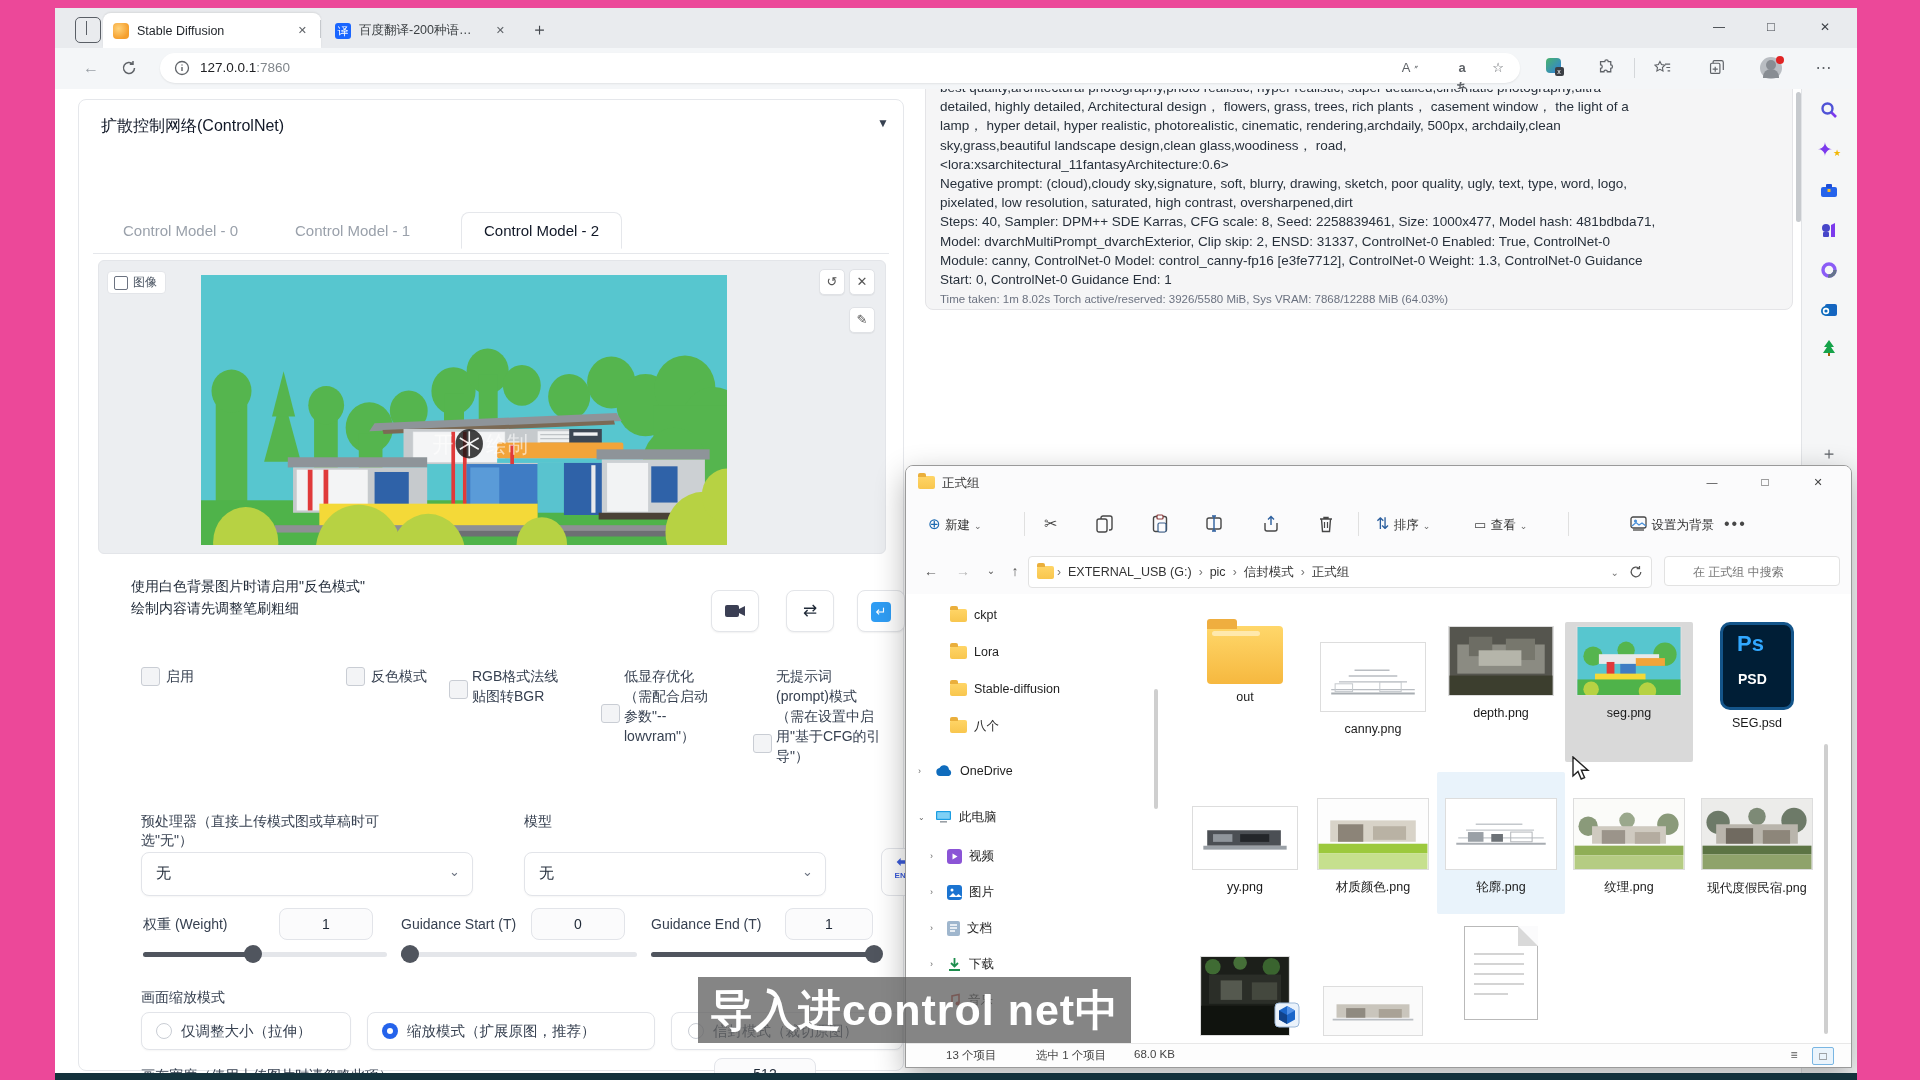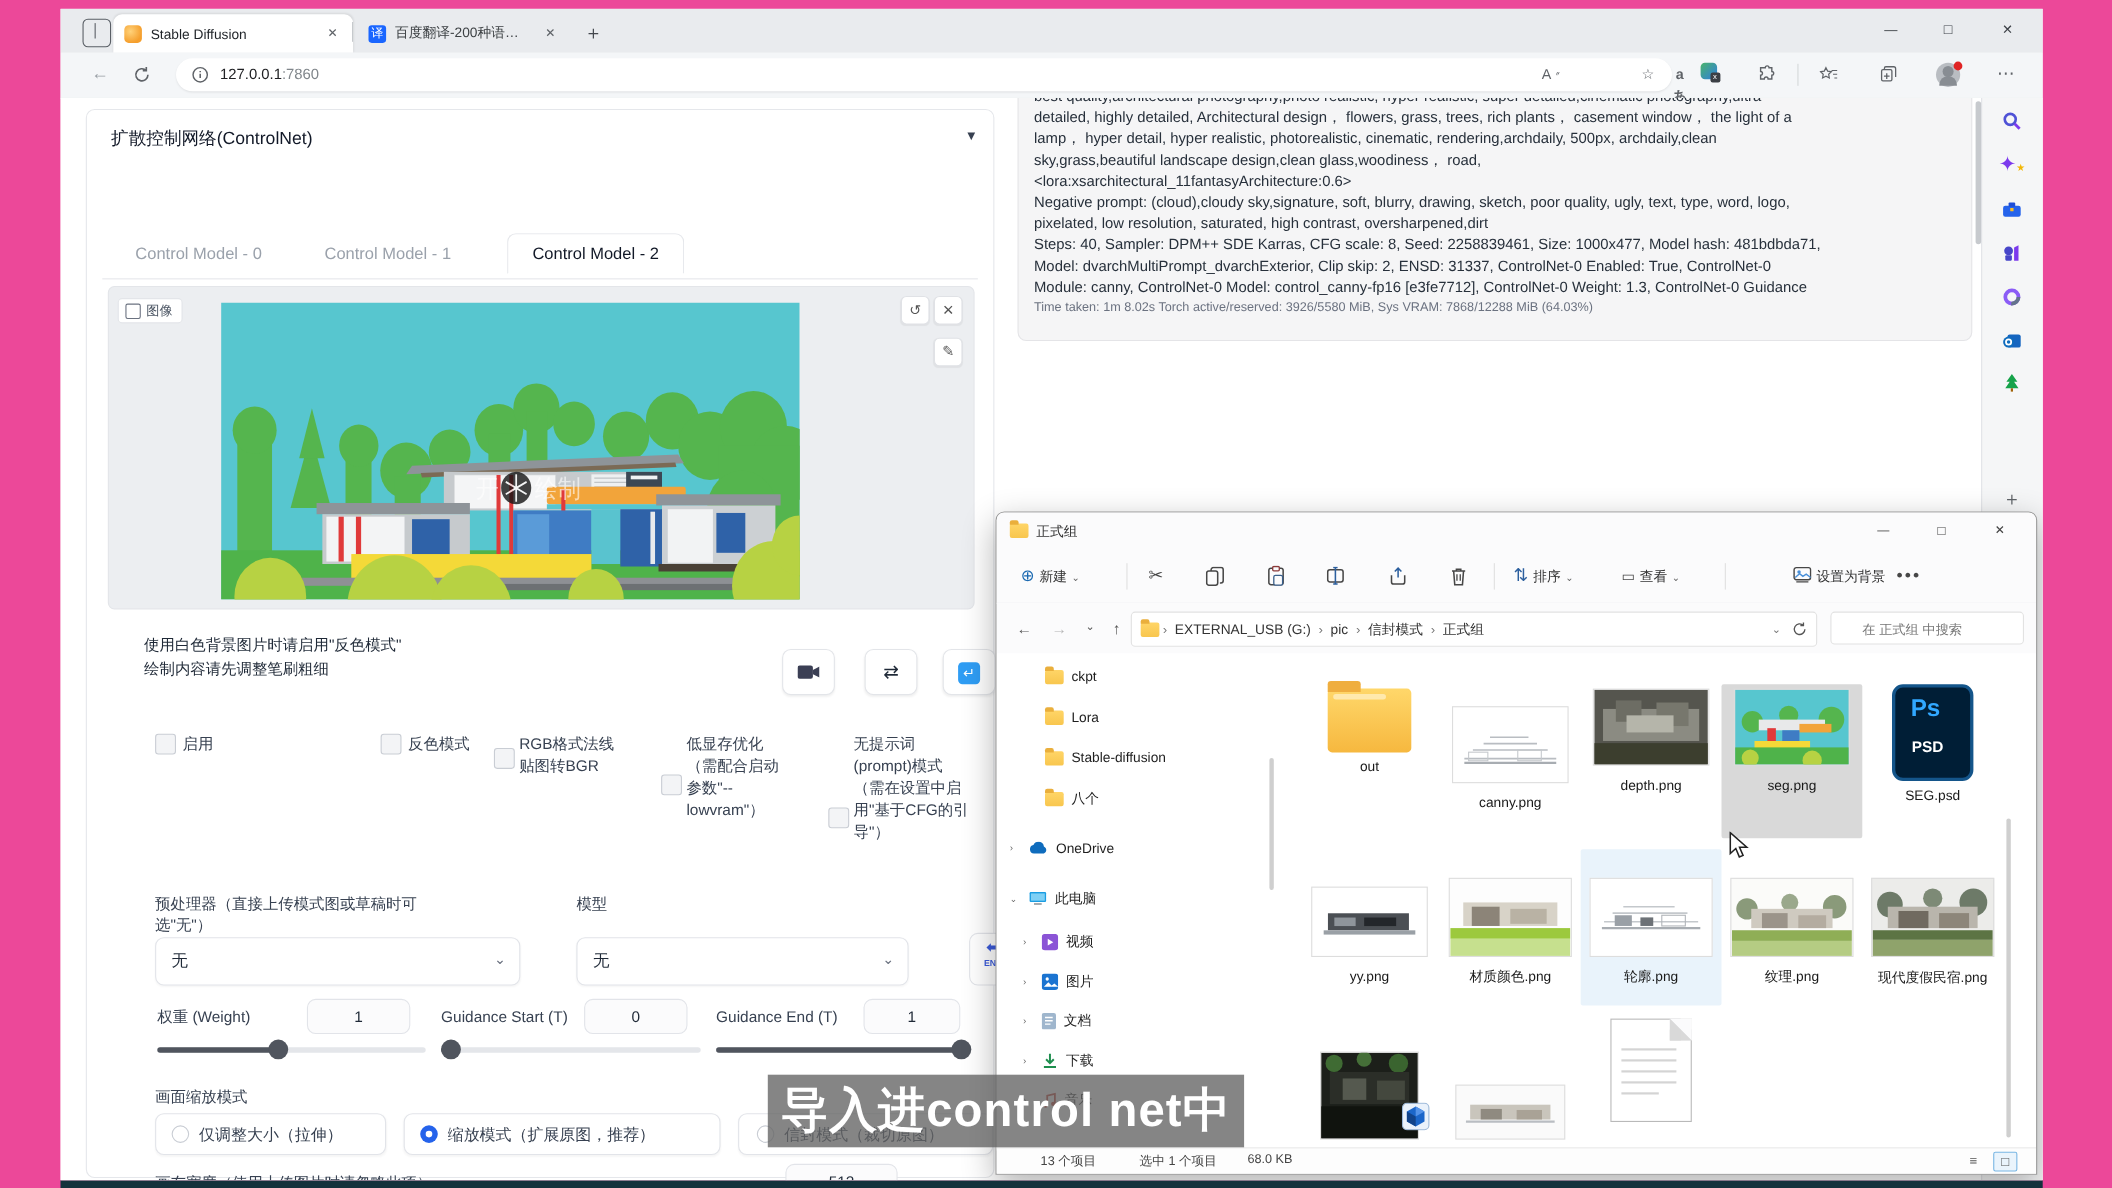--- a/index.html
+++ b/index.html
@@ -159,21 +159,21 @@
     </div>
     <div id="urlpill">
       <div class="pillic" style="left:12px;">
         <svg width="16" height="16" viewBox="0 0 16 16" style="margin:2px">
               <circle cx="8" cy="8" r="6.5" fill="none" stroke="#5f6368" stroke-width="1.3"></circle>
               <path d="M8 4.6v1M8 7v4" stroke="#5f6368" stroke-width="1.4"></path>
             </svg>
       </div>
       <div class="urltxt"><b style="font-weight:normal;">127.0.0.1</b><span class="port">:7860</span></div>
       <div class="pillic" style="left:1240px;">A<span style="font-size:8px;">〞</span></div>
-      <div class="pillic" style="left:1357px;font-weight:bold;">aあ</div>
+      <div class="pillic" style="left:1292px;font-weight:bold;">aあ</div>
       <div class="pillic" style="left:1328px;">☆</div>
     </div>
     <div class="tbi" style="left:1486px;">
       <span style="display:inline-block;width:15px;height:15px;border-radius:4px;background:linear-gradient(135deg,#49b36b,#2f7de1);position:relative;"><span style="position:absolute;right:-3px;bottom:-3px;width:9px;height:9px;background:#3b3f45;color:#fff;font-size:7px;line-height:9px;border-radius:2px;">x</span></span>
     </div>
     <div class="tbi" style="left:1540px;">
       <svg width="17" height="17" viewBox="0 0 20 20" style="margin:3px">
             <path d="M8 3a2 2 0 0 1 4 0h3v4a2 2 0 0 1 0 4v4h-4a2 2 0 0 0-4 0H3v-4a2 2 0 0 0 0-4V3z" fill="none" stroke="#5f6368" stroke-width="1.5"></path>
           </svg>
     </div>
@@ -430,20 +430,21 @@
       <div class="il" style="margin-top:-9px;">best quality,architectural photography,photo realistic, hyper realistic, super detailed,cinematic photography,ultra</div>
       <div class="il">detailed, highly detailed, Architectural design， flowers, grass, trees, rich plants， casement window， the light of a</div>
       <div class="il">lamp， hyper detail, hyper realistic, photorealistic, cinematic, rendering,archdaily, 500px, archdaily,clean</div>
       <div class="il">sky,grass,beautiful landscape design,clean glass,woodiness， road,</div>
       <div class="il">&lt;lora:xsarchitectural_11fantasyArchitecture:0.6&gt;</div>
       <div class="il">Negative prompt: (cloud),cloudy sky,signature, soft, blurry, drawing, sketch, poor quality, ugly, text, type, word, logo,</div>
       <div class="il">pixelated, low resolution, saturated, high contrast, oversharpened,dirt</div>
       <div class="il">Steps: 40, Sampler: DPM++ SDE Karras, CFG scale: 8, Seed: 2258839461, Size: 1000x477, Model hash: 481bdbda71,</div>
       <div class="il">Model: dvarchMultiPrompt_dvarchExterior, Clip skip: 2, ENSD: 31337, ControlNet-0 Enabled: True, ControlNet-0</div>
       <div class="il">Module: canny, ControlNet-0 Model: control_canny-fp16 [e3fe7712], ControlNet-0 Weight: 1.3, ControlNet-0 Guidance</div>
+      <div class="il">Start: 0, ControlNet-0 Guidance End: 1</div>
       <div class="iltime">Time taken: 1m 8.02s   Torch active/reserved: 3926/5580 MiB, Sys VRAM: 7868/12288 MiB (64.03%)</div>
     </div>
   </div>
 
   <div id="explorer">
     <div id="exTitle">
       <span class="fold" style="position:absolute;left:12px;top:10px;"></span>
       <span class="exttl">正式组</span>
       <div class="exctl" style="left:787px;">—</div>
       <div class="exctl" style="left:840px;font-size:12px;">□</div>

